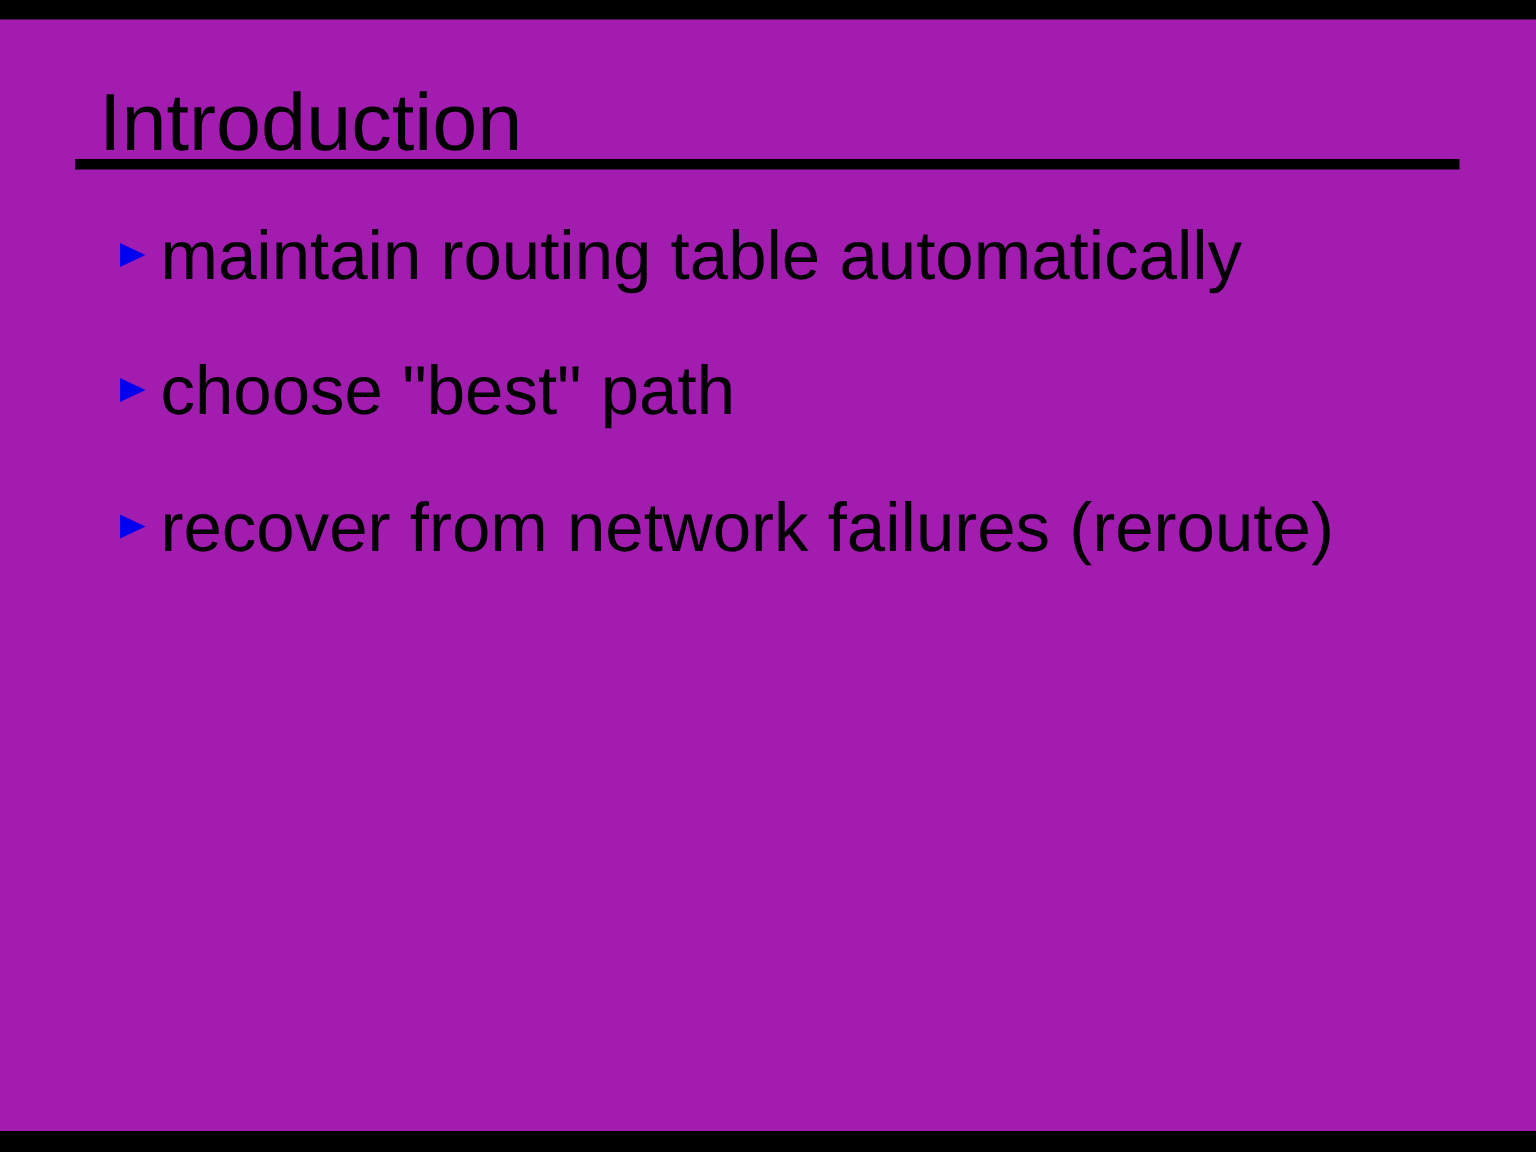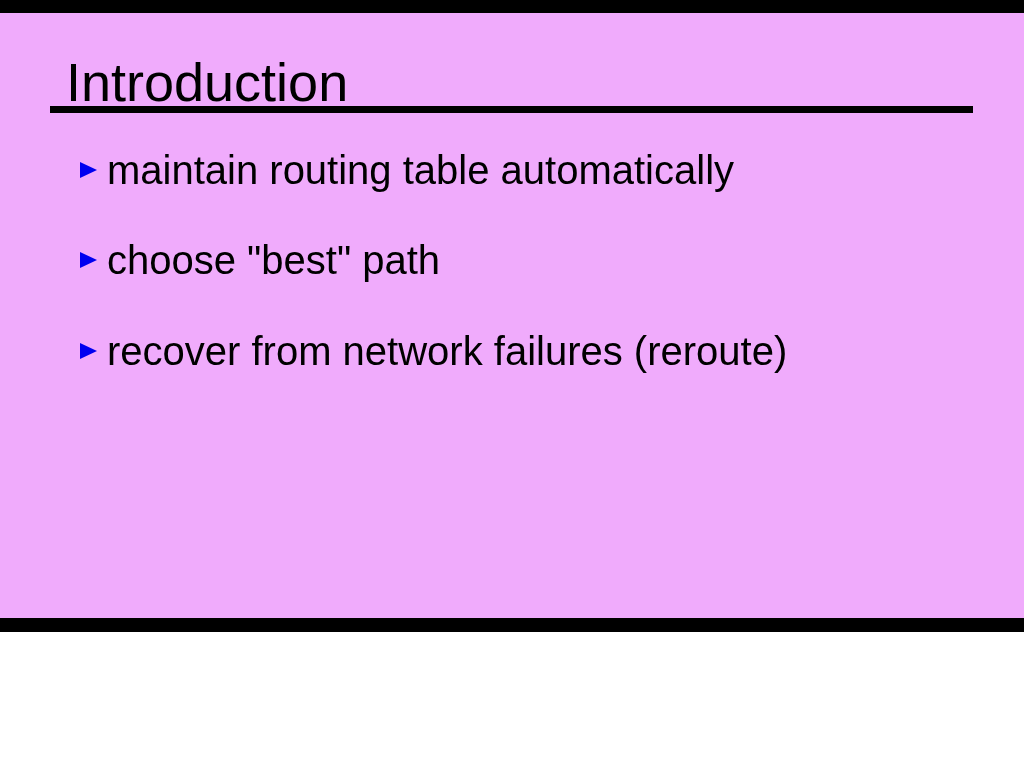--- a/index.html
+++ b/index.html
@@ -3,22 +3,22 @@
 <meta charset="utf-8">
 <style>
   html, body {
     margin: 0;
     padding: 0;
     background: #ffffff;
   }
   .slide {
     position: relative;
     width: 1024px;
-    height: 632px;
-    background: #f0abfc;
+    height: 768px;
+    background: #a21caf;
     overflow: hidden;
     font-family: "Liberation Sans", sans-serif;
     color: #000000;
   }
   .letterbox {
     position: absolute;
     left: 0;
     width: 1024px;
     background: #000000;
   }
@@ -42,21 +42,21 @@
     left: 50px;
     top: 106px;
     width: 923px;
     height: 7px;
     background: #000000;
   }
 
   .bullet {
     position: absolute;
     left: 80px;
-    font-size: 40px;
+    font-size: 46px;
     line-height: 42px;
     white-space: nowrap;
   }
   .bullet-1 { top: 149px; }
   .bullet-2 { top: 239px; }
   .bullet-3 { top: 330px; text-align: center; }
   .bullet-4 { top: 419px; }
 
   .bullet-marker {
     position: absolute;

